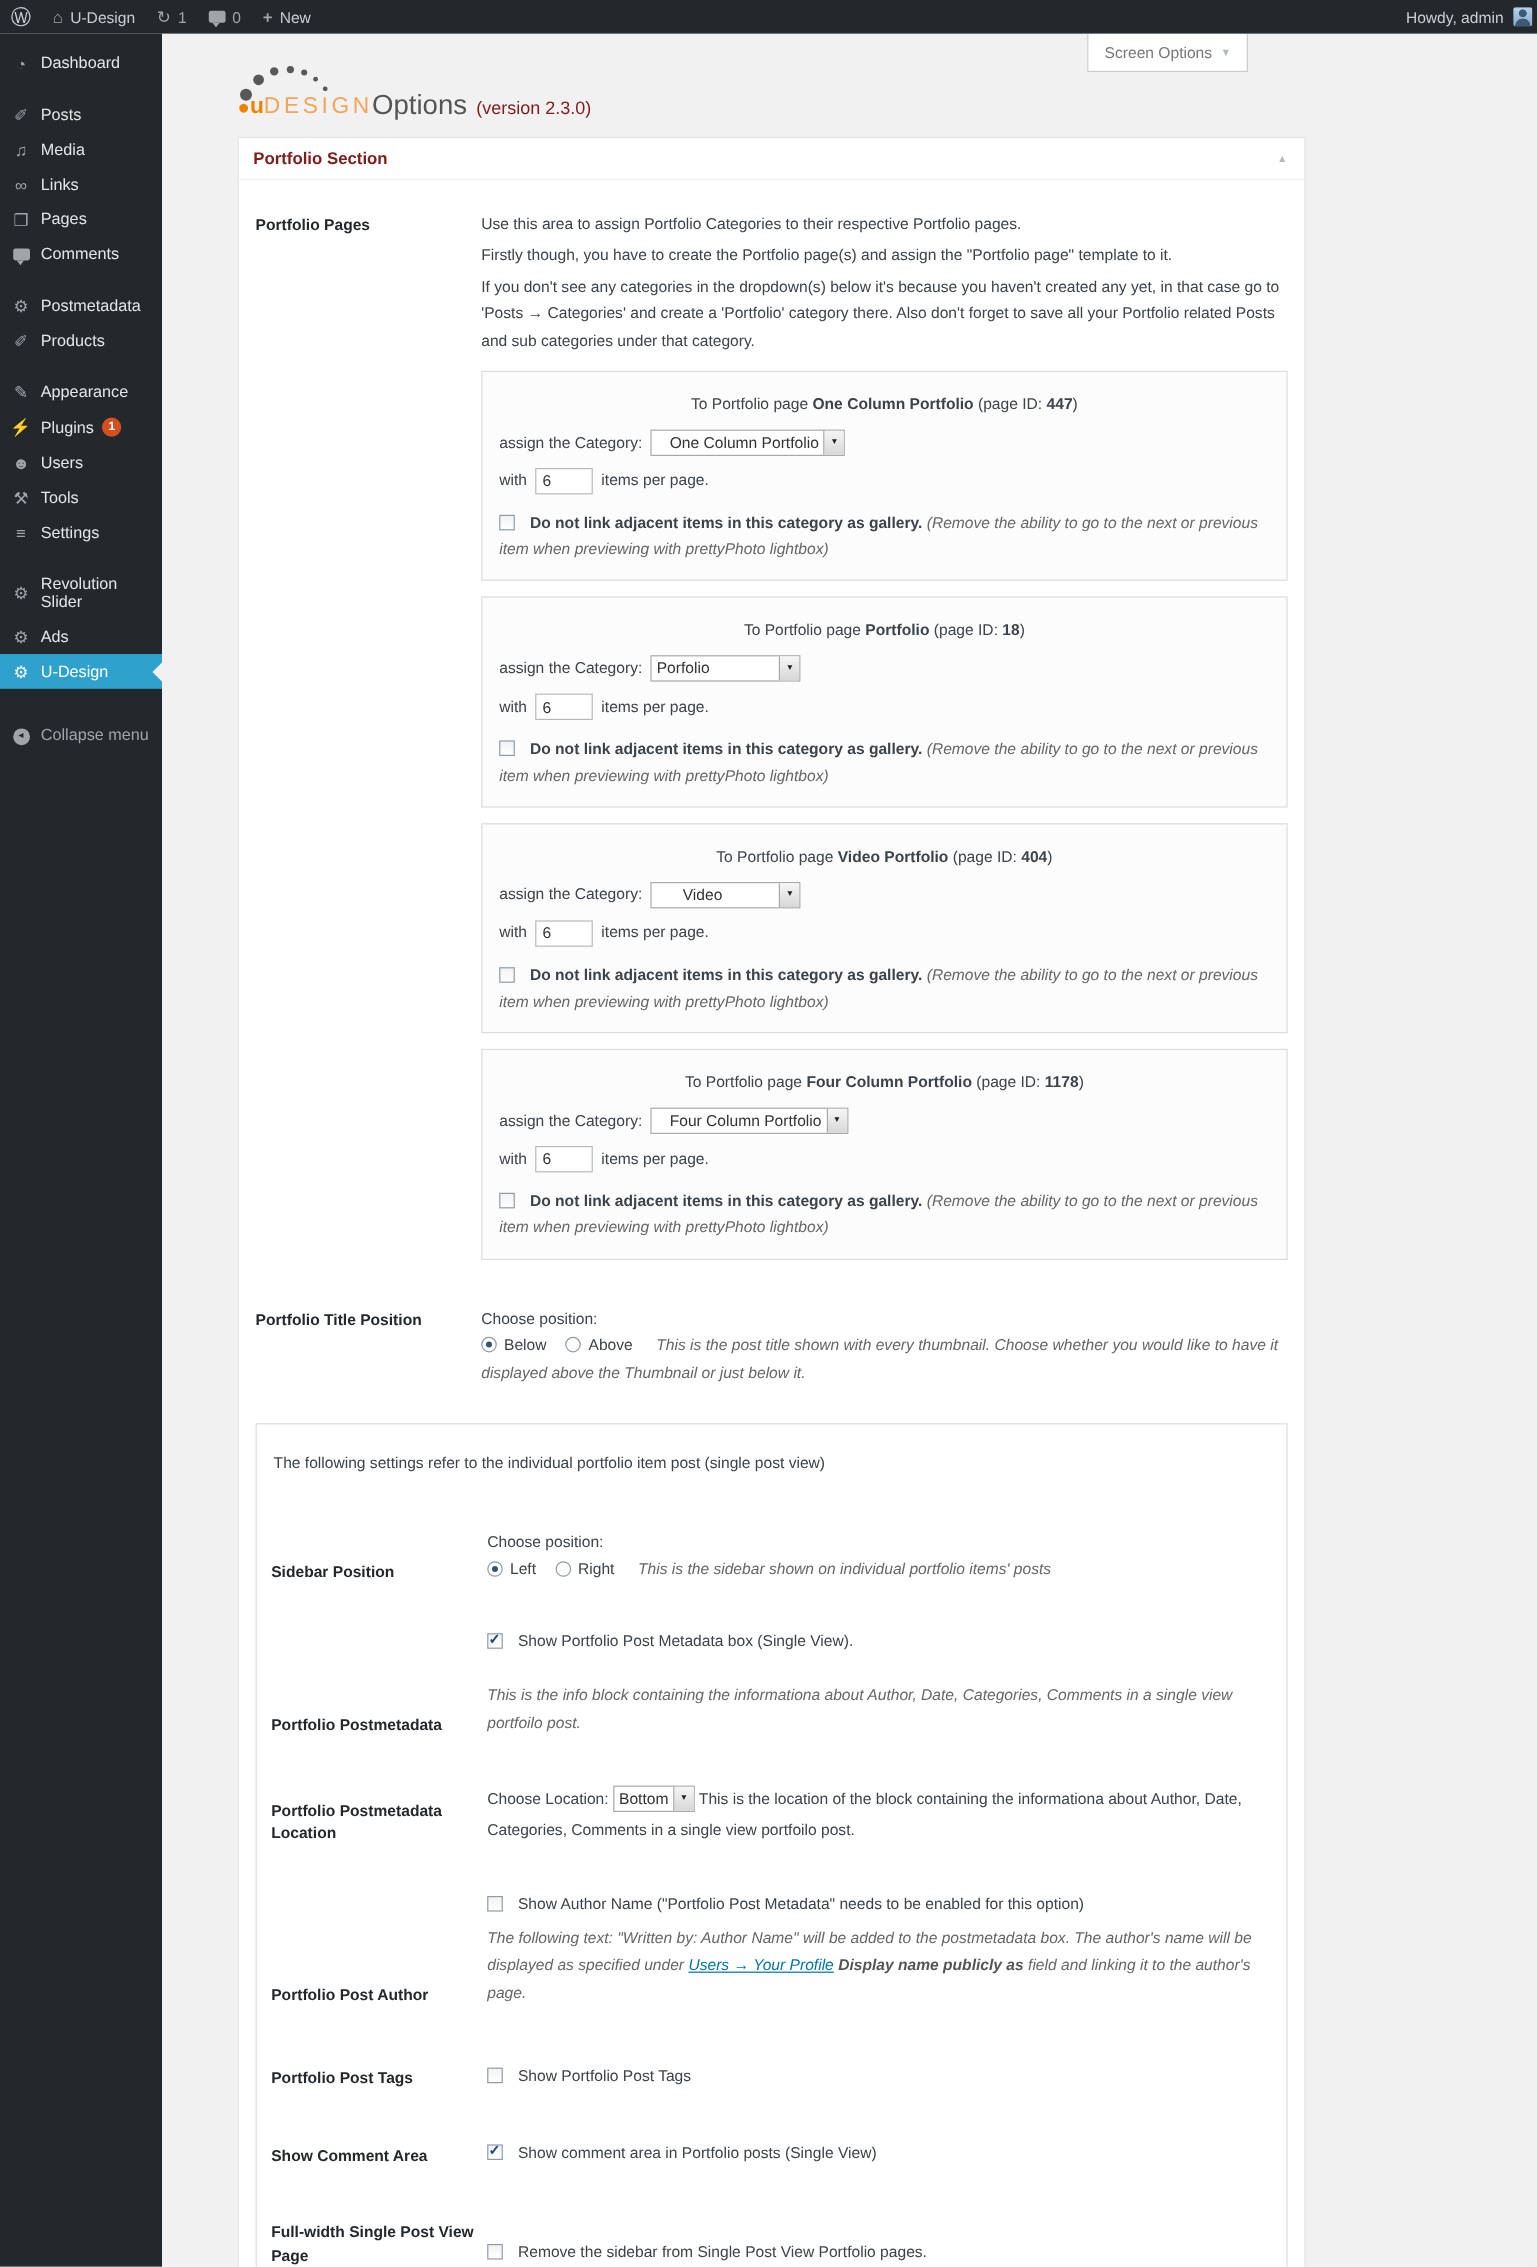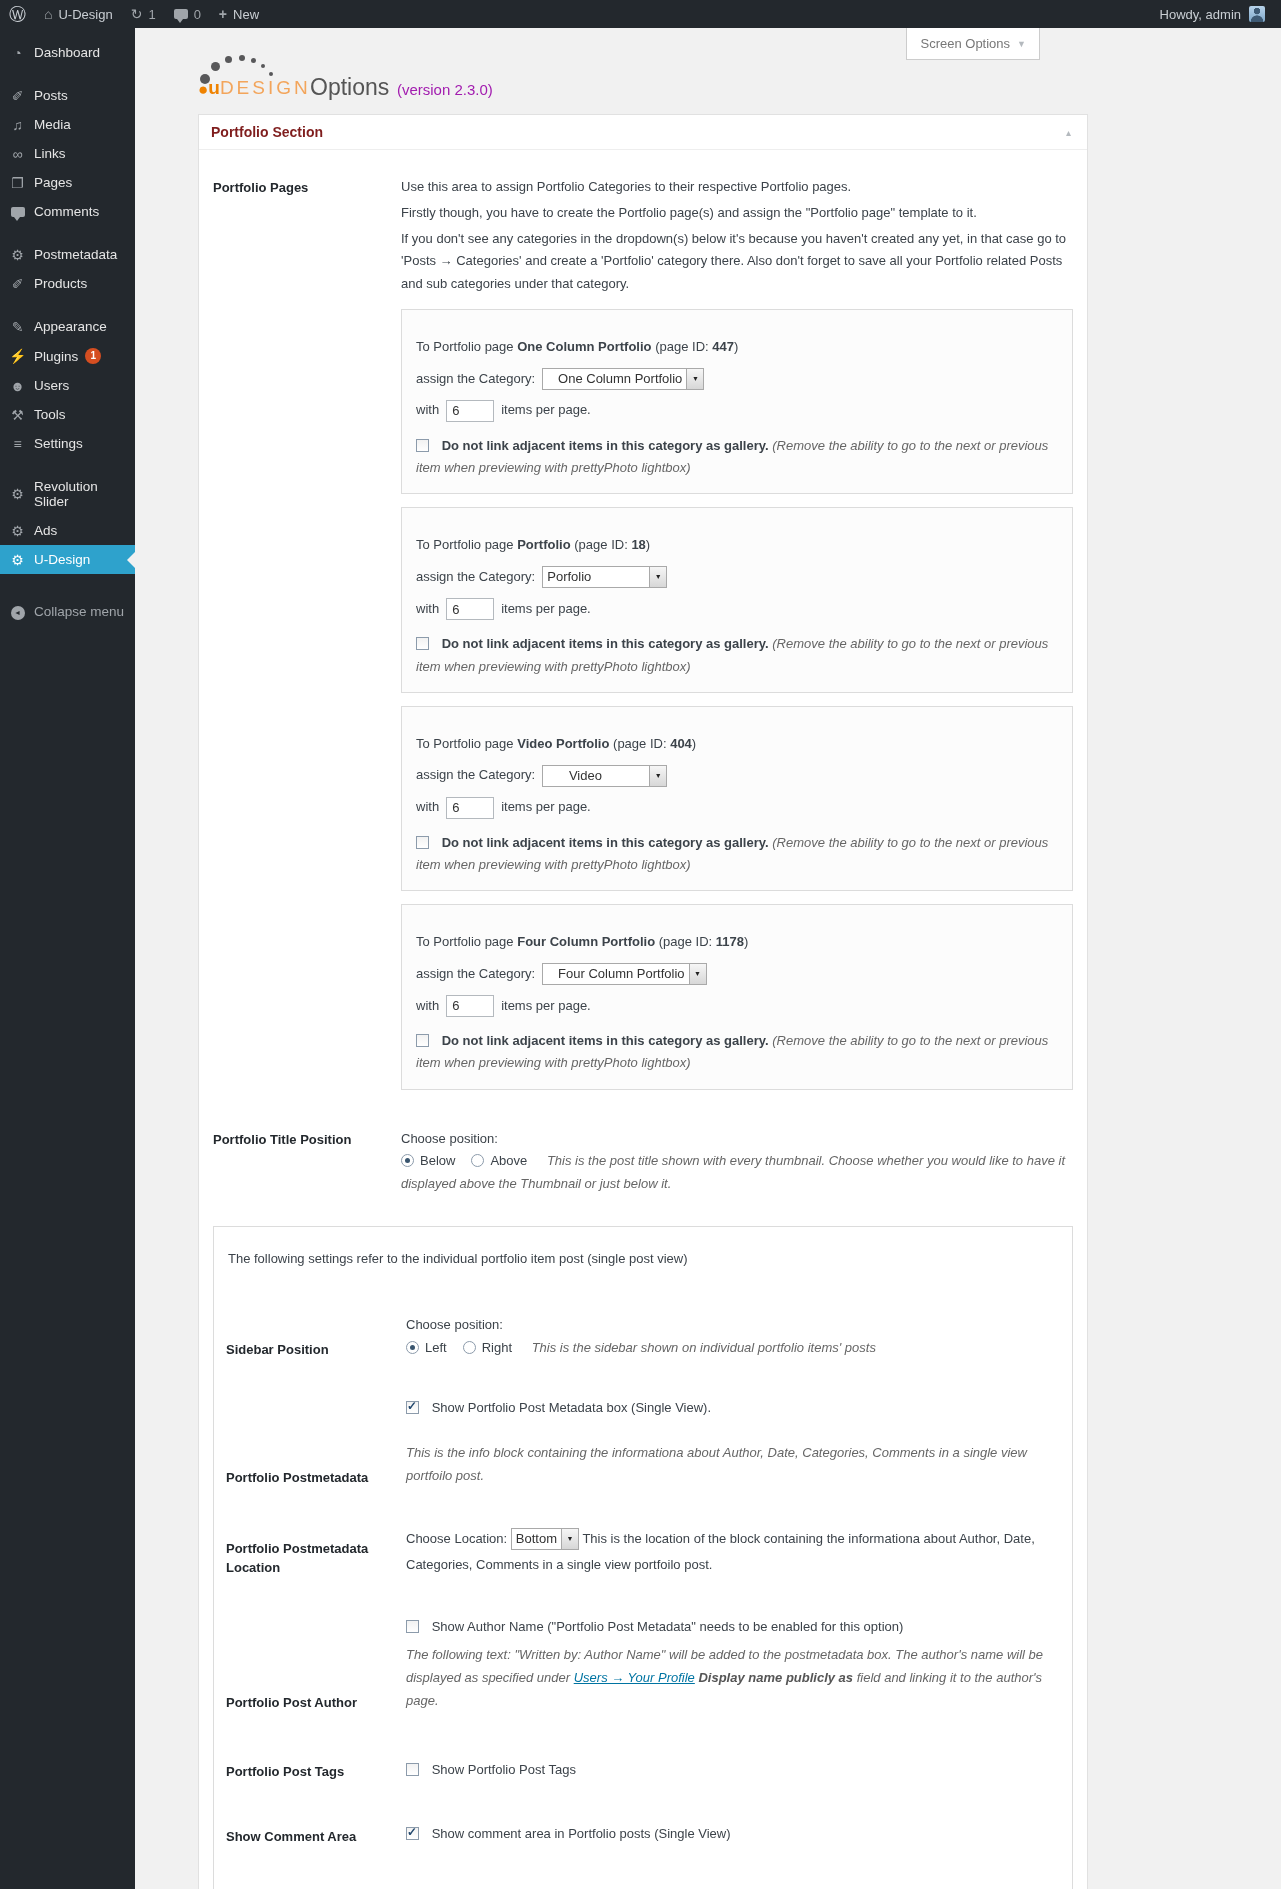--- a/index.html
+++ b/index.html
@@ -14,21 +14,21 @@
   
   #admin-bar {
     position:absolute; top:0; left:0; right:0; height:28px;
     background:#23282d; color:#c9ced3; display:flex; align-items:center; z-index:20;
   }
   .ab-item { display:flex; align-items:center; gap:6px; padding:0 9px; height:100%; font-size:13px; color:#c9ced3; }
   .ab-icon { color:#a0a5aa; font-size:14px; line-height:1; }
   .ab-wp { font-size:17px; color:#c9ced3; }
   .ab-count { color:#a0a5aa; }
   .ab-new-plus { font-weight:bold; font-size:14px; color:#a0a5aa; }
-  .ab-right { margin-left:auto; display:flex; align-items:center; gap:8px; padding-right:16px; }
+  .ab-right { margin-left:auto; display:flex; align-items:center; gap:8px; padding-right:4px; }
   .bubble { position:relative; width:14px; height:10px; background:#a0a5aa; border-radius:2px; display:inline-block; }
   .bubble::after { content:""; position:absolute; left:3px; bottom:-4px;
     border-left:3px solid transparent; border-right:3px solid transparent; border-top:4px solid #a0a5aa; }
   .avatar { width:16px; height:16px; border-radius:2px;
     background:
       radial-gradient(circle at 50% 32%, #3e5a74 0 3px, rgba(0,0,0,0) 3.5px),
       radial-gradient(circle at 50% 98%, #3e5a74 0 6px, rgba(0,0,0,0) 6.5px),
       linear-gradient(#b7d3ea, #7fa8c9);
   }
 
@@ -61,37 +61,37 @@
   .dot3 { left:27px; top:4px;  width:7px;  height:7px; }
   .dot4 { left:41px; top:3px;  width:6px;  height:6px; }
   .dot5 { left:53px; top:6px;  width:5px;  height:5px; }
   .dot6 { left:63px; top:12px; width:4px;  height:4px; }
   .dot7 { left:71px; top:20px; width:4px;  height:4px; background:#ef8200; }
   .logo-text { position:absolute; left:0; bottom:2px; white-space:nowrap; font-size:19px; line-height:1; }
   .logo-bullet { color:#ef8200; font-size:17px; vertical-align:-1px; }
   .logo-u { color:#ef8200; font-weight:bold; }
   .logo-design { color:#f3a55b; letter-spacing:3px; }
   .page-title { font-size:23px; color:#555; font-weight:400; line-height:1.1; }
-  .page-version { font-size:15px; color:#a21caf; margin-left:4px; }
+  .page-version { font-size:15px; color:#7f1d1d; margin-left:4px; }
 
   
   #panel { margin:14px 0 0 15px; width:890px; background:#fff; border:1px solid #e1e1e1; padding-bottom:16px; }
   .panel-head { display:flex; justify-content:space-between; align-items:center; padding:9px 12px;
     border-bottom:1px solid #eee; }
   .panel-title { font-weight:bold; font-size:14px; color:#7f1d1d; }
   .panel-toggle { color:#b4b9be; font-size:10px; cursor:pointer; padding:0 4px; }
 
   .row { display:flex; padding:0 14px; margin-top:26px; }
   .row-label { width:188px; flex:none; font-weight:bold; color:#23282d; line-height:1.5; padding-top:2px; }
   .row-content { flex:1; line-height:1.75; color:#3c434a; }
   .row-content p { margin:0 0 3px; }
 
   .pbox { border:1px solid #dcdcdc; background:#fcfcfc; padding:10px 14px 14px; margin-top:13px; }
   .pbox-line { margin-top:9px; display:flex; align-items:center; gap:7px; }
-  .pbox-title { margin-top:16px; }
+  .pbox-title { margin-top:6px;text-align:center; }
   .check-line { margin-top:13px; line-height:1.7; }
 
   .select { display:inline-flex; align-items:stretch; border:1px solid #a9a9a9; background:#fff; height:22px; vertical-align:middle; cursor:pointer; }
   .sel-text { padding:0 4px; line-height:20px; white-space:pre; min-width:106px; color:#333; }
   .sel-text.narrow { min-width:44px; }
   .sel-btn { width:17px; background:linear-gradient(#f6f6f6,#d7d7d7); border-left:1px solid #a9a9a9;
     display:flex; align-items:center; justify-content:center; font-size:7px; color:#222; }
   .txt-input { width:48px; height:22px; border:1px solid #b4b9be; padding:0 5px; background:#fff;
     font-family:"Liberation Sans", sans-serif; font-size:13px; color:#333; }
 

